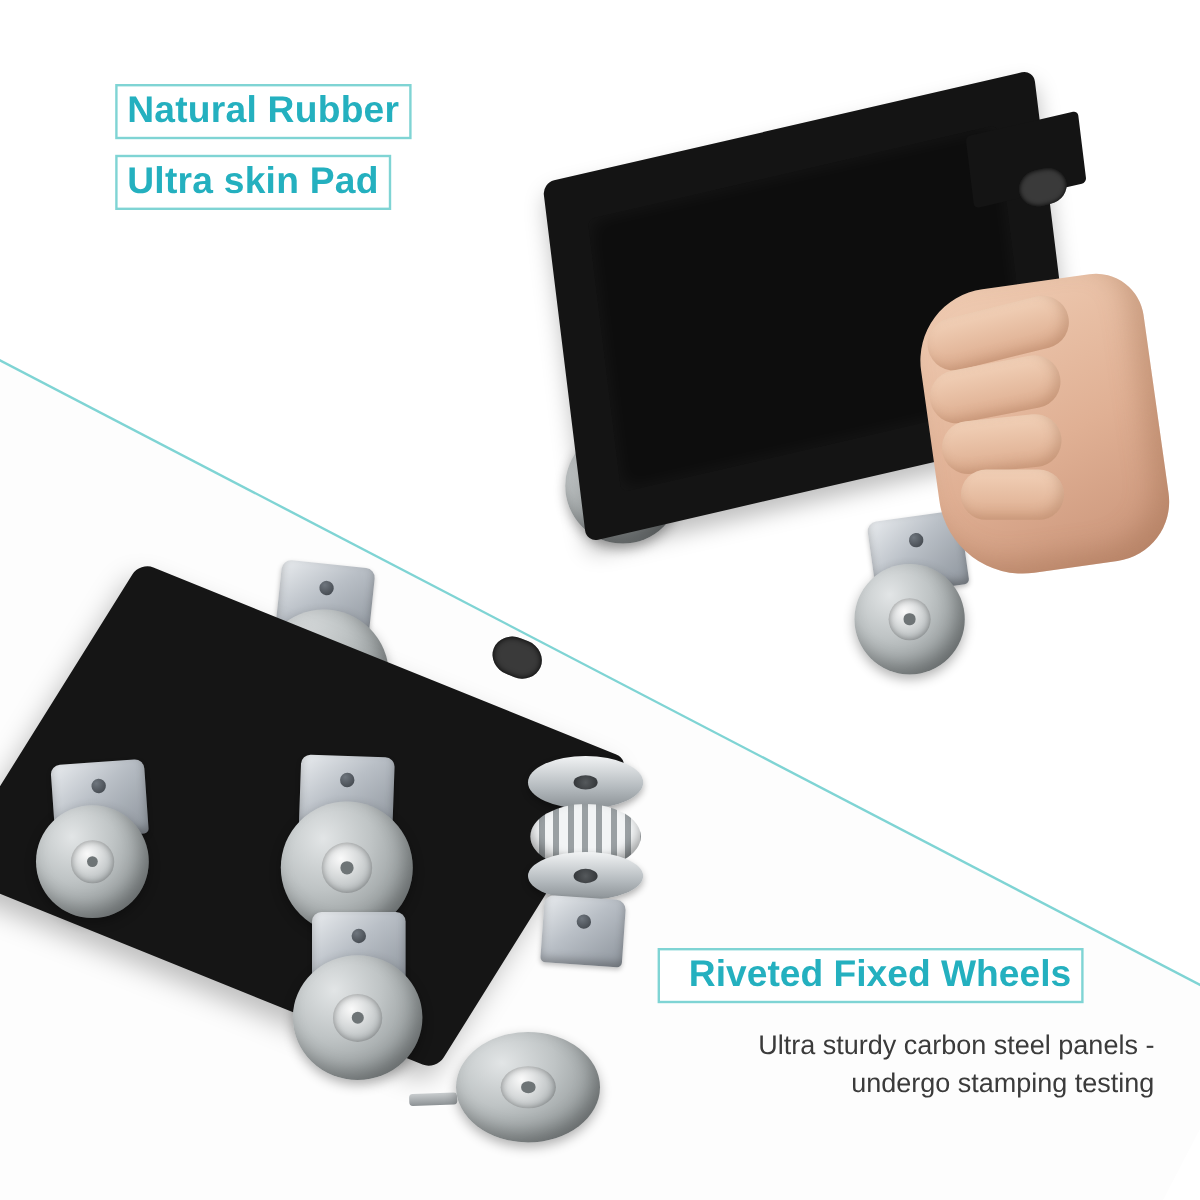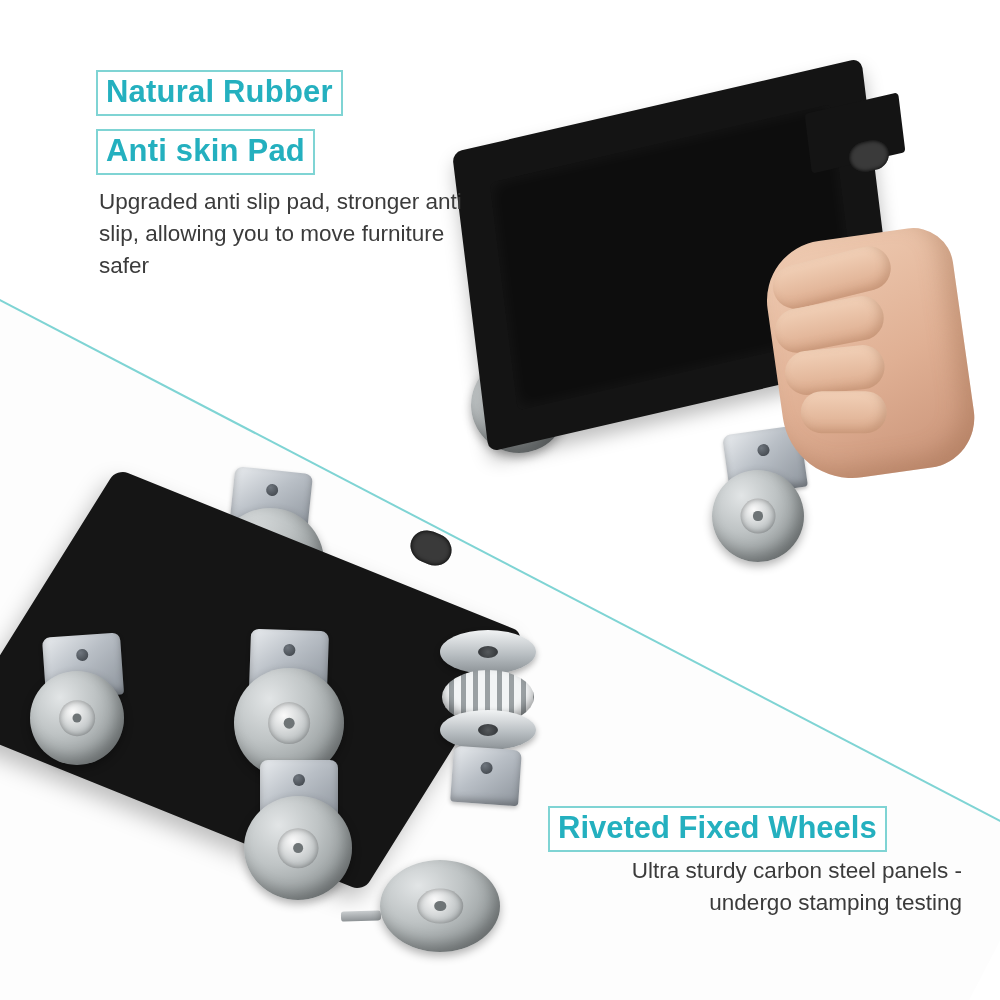--- a/index.html
+++ b/index.html
@@ -75,25 +75,24 @@
   }
 
   
   .badge-lr {
     position: absolute;
     left: 548px;
     top: 790px;
     color: #24b0bf;
     font-size: 31px;
     font-weight: 600;
-    padding: 2px 8px 4px 8px;
+    padding: 2px 8px 4px 24px;
     border: 2px solid #7fd4d4;
     background: rgba(255,255,255,0.85);
     white-space: nowrap;
-    margin-top: 16px;
   }
   .body-copy-lr {
     position: absolute;
     left: 552px;
     top: 855px;
     width: 410px;
     color: #3b3b3b;
     font-size: 22.5px;
     line-height: 1.42;
     text-align: right;
@@ -403,19 +402,18 @@
 
     <div class="caster" style="left:370px; top:390px;">
       <div class="shaft" style="left:-24px; top:36px; transform:rotate(88deg);"></div>
       <div class="tire" style="left:0; top:0; width:120px; height:92px;">
         <div class="hub"></div>
       </div>
     </div>
   </div>
 
   <div class="badge" id="badge1">Natural Rubber</div>
-  <div class="badge" id="badge2">Anti skin Pad</div>
-  <div class="body-copy">Upgraded anti slip pad, stronger anti slip, allowing you to move furniture safer</div>
+  <div class="badge" id="badge2">Ultra skin Pad</div>
 
   <div class="badge-lr">Riveted Fixed Wheels</div>
   <div class="body-copy-lr">Ultra sturdy carbon steel panels - undergo stamping testing</div>
 
 </div>
 
 </body></html>

